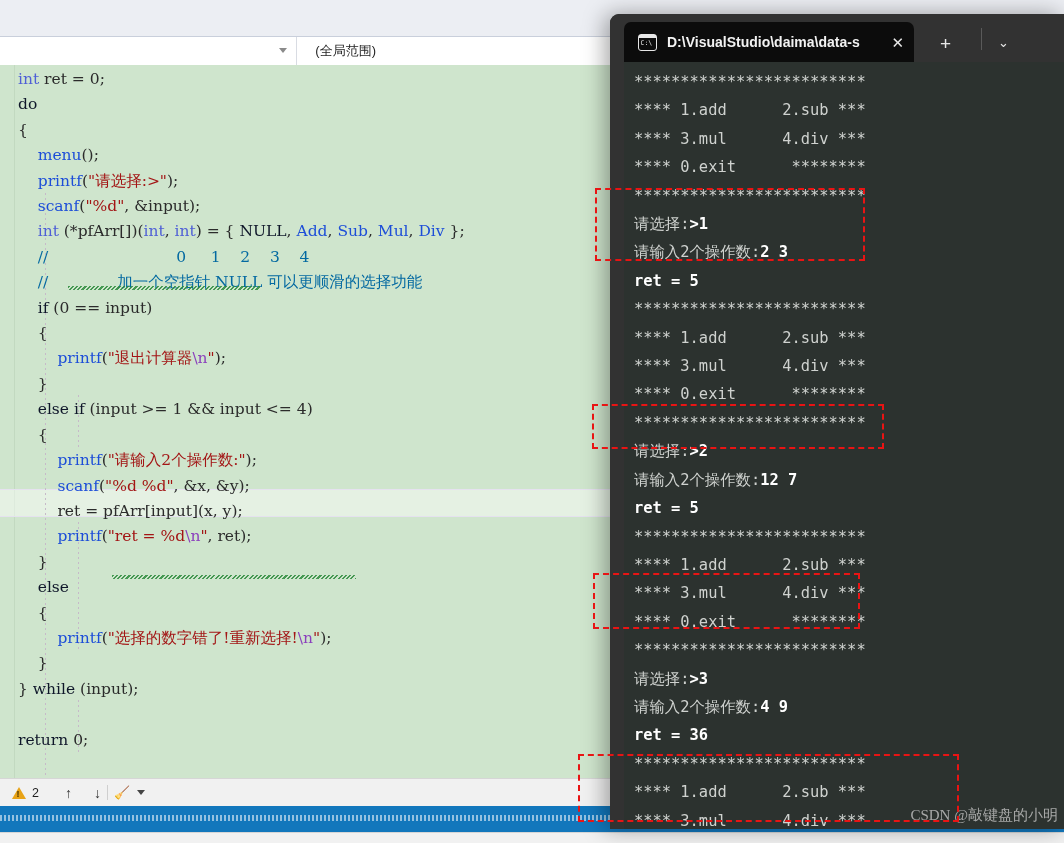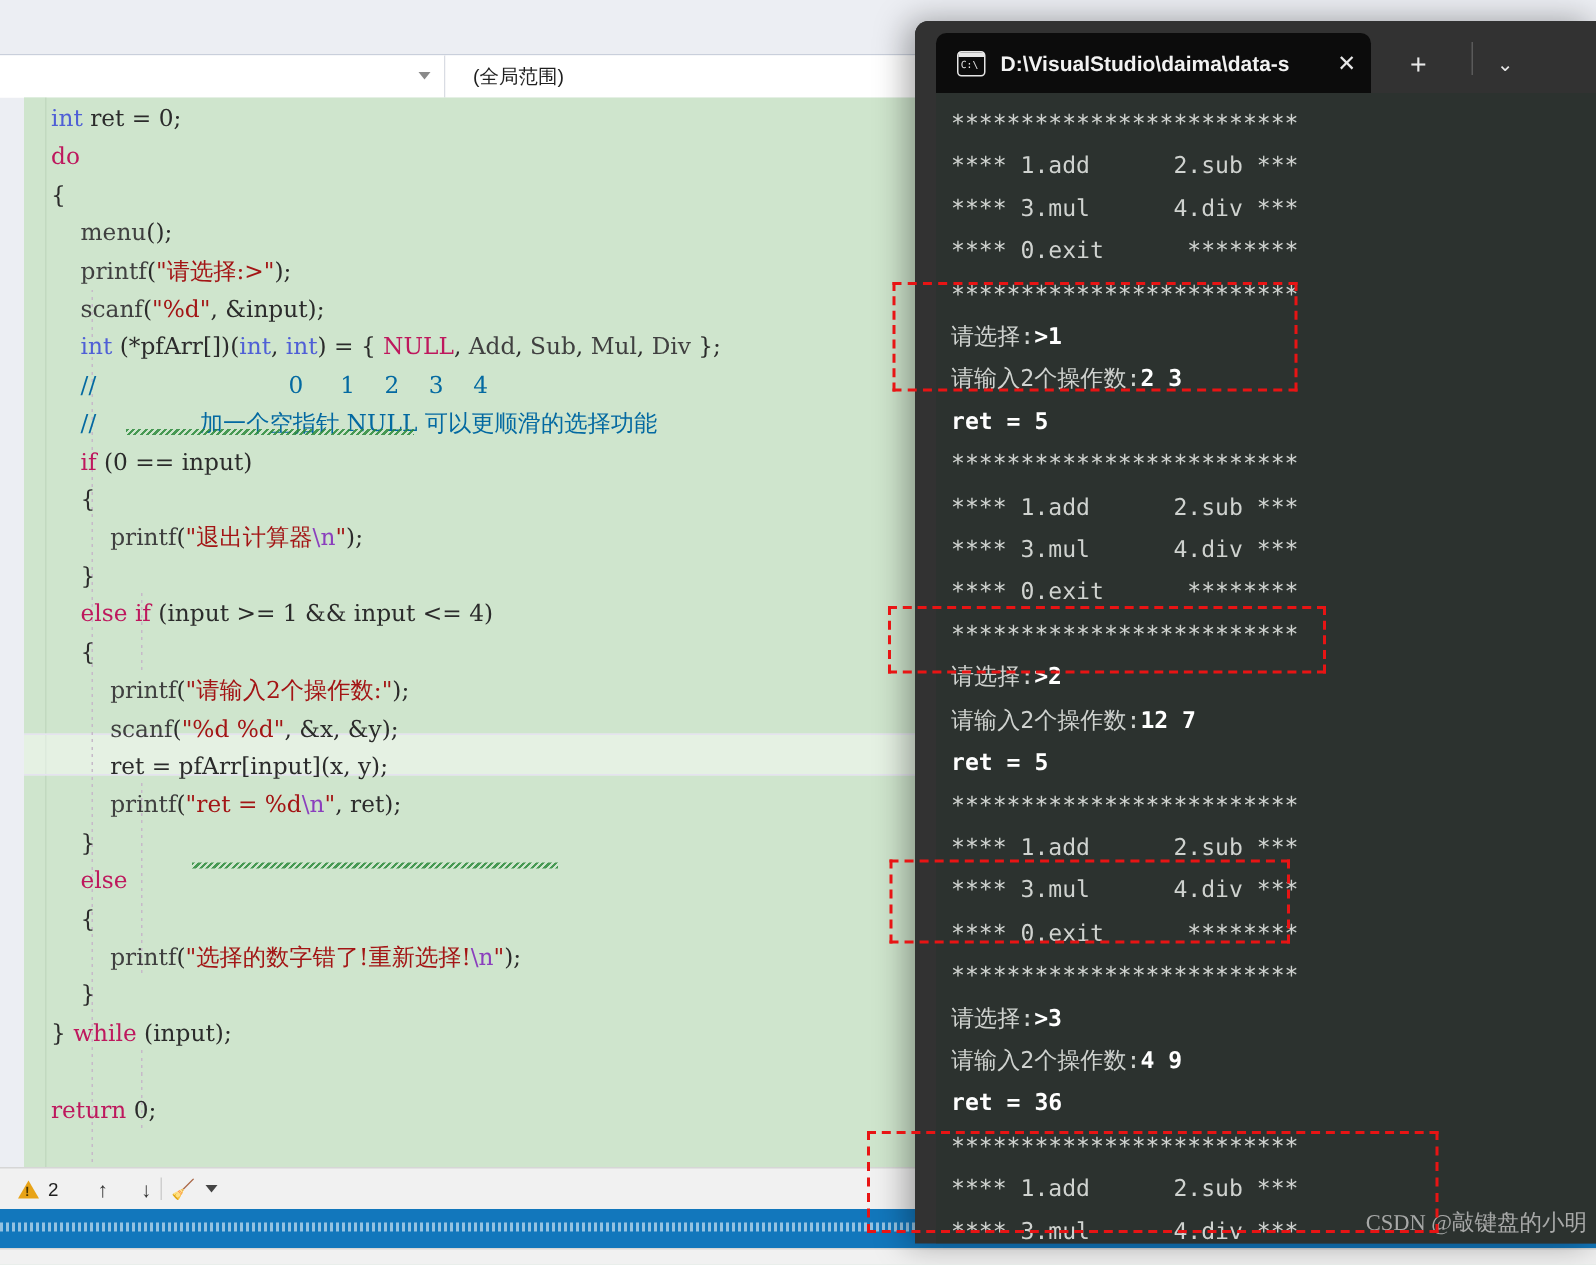--- a/index.html
+++ b/index.html
@@ -14,37 +14,37 @@
 
   #vs-topstrip{position:absolute;left:0;top:0;width:1064px;height:36px;background:#eceef3;border-bottom:1px solid #c9cfdb;}
 
   #vs-navbar{position:absolute;left:0;top:37px;width:1064px;height:28px;display:flex;align-items:stretch;background:#fff;}
   .nav-combo{position:relative;background:#ffffff;border-right:1px solid #d9dce3;display:flex;align-items:center;}
   .nav-combo.left{width:302px;}
   .nav-combo.right{width:762px;padding-left:18px;background:linear-gradient(to right,#ffffff 0%,#ffffff 70%,#f2f2f2 100%);}
   .nav-combo .caret{position:absolute;right:9px;top:11px;width:0;height:0;border-left:4px solid transparent;border-right:4px solid transparent;border-top:5px solid #8a8a8a;}
   .nav-combo .txt{font-size:13px;color:#1f1f1f;}
 
-  #code-area{position:absolute;left:16px;top:65px;width:888px;height:713px;background:#cfe5cd;overflow:hidden;}
+  #code-area{position:absolute;left:0;top:65px;width:888px;height:713px;background:#cfe5cd;overflow:hidden;}
   #code-gradient{position:absolute;right:0;top:0;width:120px;height:713px;
     background:linear-gradient(to right, rgba(207,229,205,0) 0%, rgba(190,215,190,0.55) 45%, rgba(120,135,122,0.75) 88%, rgba(80,92,82,0.85) 100%);
     pointer-events:none;}
   #code-margin{position:absolute;left:0;top:0;width:14px;height:713px;background:#cfe5cd;border-right:1px solid #c2d9c0;}
 
   pre#code-text{
     position:absolute;left:18px;top:2px;margin:0;
     font-family:"DejaVu Serif", serif;
     font-size:15.5px;line-height:25.4px;color:#2b2b2b;white-space:pre;
     letter-spacing:0px;
   }
   .kw{color:#4f5fd6;}
-  .kw2{color:#be185d;}
+  .kw2{color:#0f172a;}
   .str{color:#a31515;}
   .esc{color:#8b3fbd;}
-  .fn{color:#404040;}
+  .fn{color:#1d4ed8;}
   .cmt{color:#0369a1;}
   .num{color:#2b2b2b;}
   .id{color:#2b2b2b;}
 
   
   .guide{position:absolute;width:1px;background:repeating-linear-gradient(to bottom,#c6b9c9 0px,#c6b9c9 2px,transparent 2px,transparent 5px);}
 
   
   #cur-line{position:absolute;left:0;top:424px;width:1064px;height:26px;background:rgba(255,255,255,0.45);
     border-top:1px solid #e5e2ef;border-bottom:1px solid #e5e2ef;}

